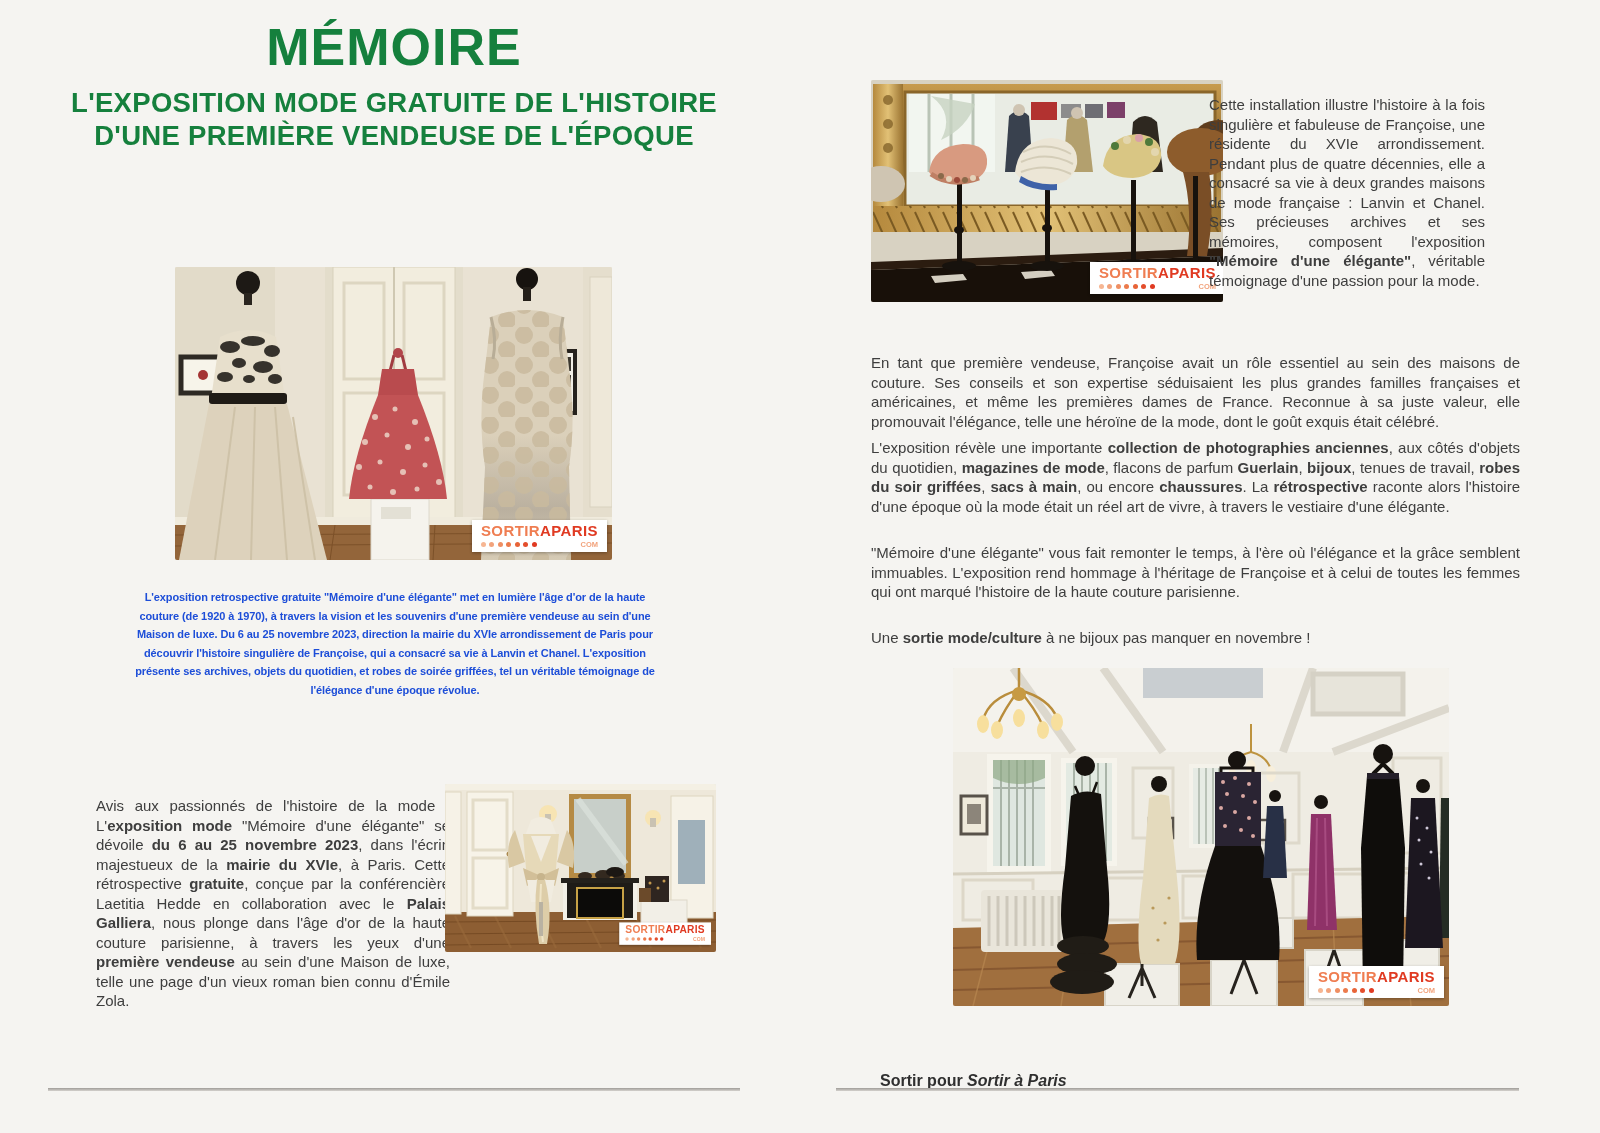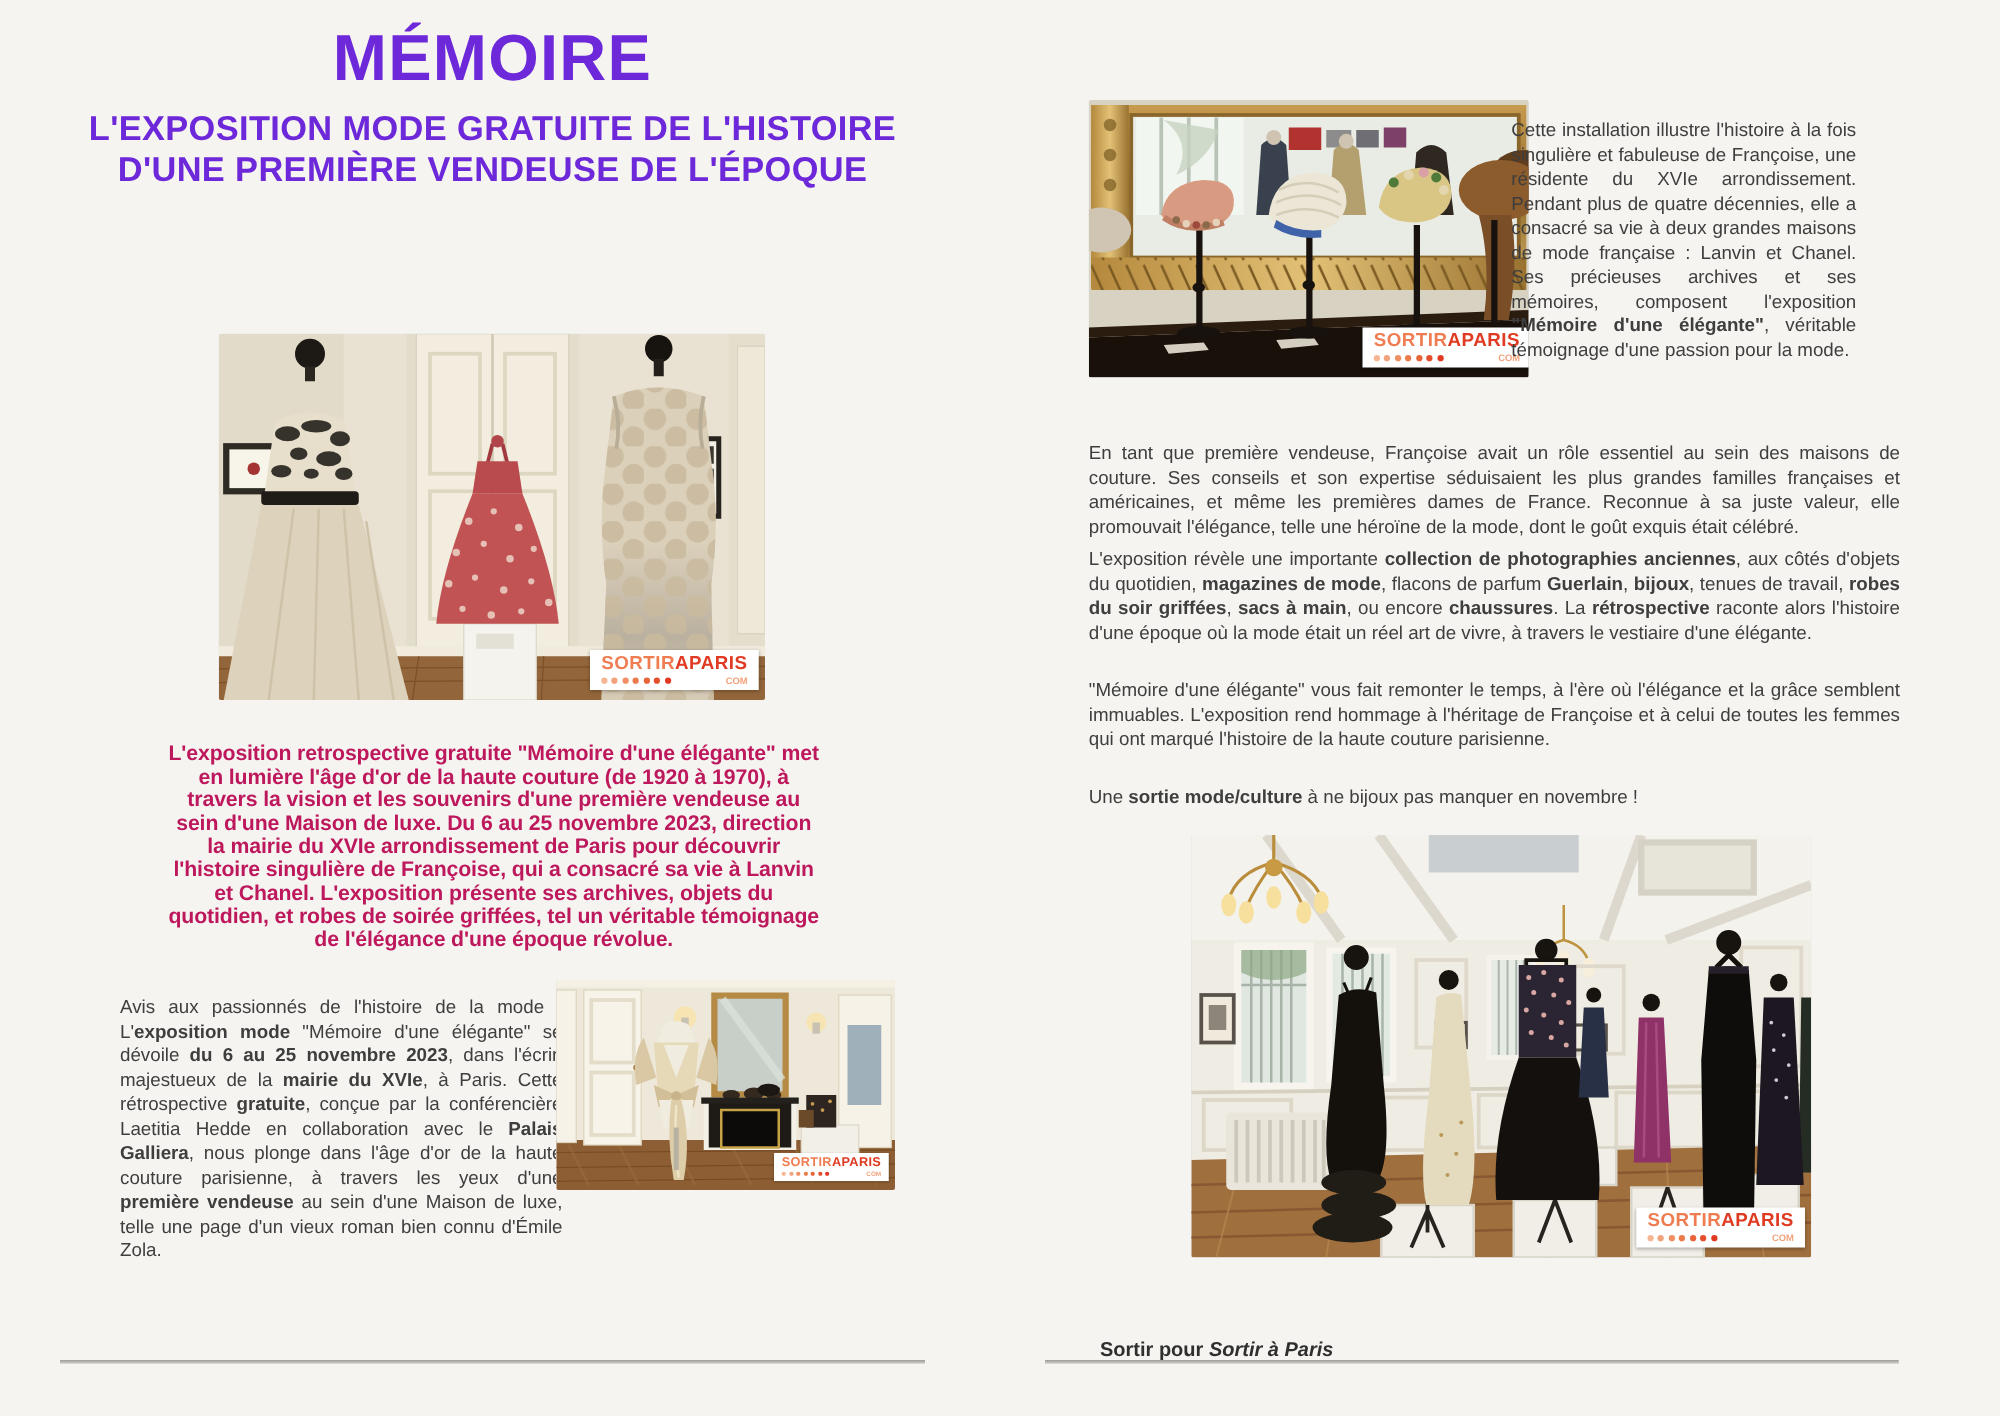--- a/index.html
+++ b/index.html
@@ -4,21 +4,21 @@
 <style>
   html,body{margin:0;padding:0;}
   .page{
     position:relative; width:1600px; height:1133px;
     background:#f5f4f1; overflow:hidden;
     font-family:"Liberation Sans", sans-serif;
     color:#3e3e3e;
   }
   .abs{position:absolute;}
   
-  .title-block{left:40px; top:20px; width:708px; text-align:center; color:#6d28d9;}
+  .title-block{left:40px; top:20px; width:708px; text-align:center; color:#15803d;}
   .title-block h1{margin:0; font-size:52px; line-height:55px; font-weight:700; letter-spacing:1px;}
   .title-block h2{margin:12px 0 0 0; font-size:27.5px; line-height:32.5px; font-weight:700; letter-spacing:.3px;}
   
   .photo{overflow:hidden; border-radius:2px; background:#ddd;}
   .photo svg{display:block; width:100%; height:100%;}
   .photo1{left:175px; top:267px; width:437px; height:293px;}
   .photo2{left:445px; top:784px; width:271px; height:168px;}
   .photo3{left:871px; top:80px;  width:352px; height:222px;}
   .photo4{left:953px; top:668px; width:496px; height:338px;}
   
@@ -26,21 +26,21 @@
       box-shadow:0 1px 3px rgba(0,0,0,.3); text-align:left; line-height:1;}
   .wm-line1{font-size:15px; font-weight:700; letter-spacing:.4px; white-space:nowrap;}
   .wm-sortir{color:#ef7d51;} .wm-aparis{color:#e03a22;}
   .wm-line2{display:flex; align-items:center; gap:3.5px; margin-top:3px;}
   .wm-dot{width:5px; height:5px; border-radius:50%; display:inline-block;}
   .wm-com{font-size:7.5px; color:#f2a37c; margin-left:auto; font-weight:700;}
   .wm--sm{transform:scale(.68); transform-origin:bottom right;}
   .wm--edge{right:-2px;}
   
   .caption{left:134px; top:577px; width:522px; text-align:center;
-           font-size:17px; line-height:18.6px; font-weight:700; color:#be185d; letter-spacing:-.1px;}
+           font-size:11px; line-height:18.6px; font-weight:700; color:#1d4ed8; letter-spacing:-.1px;}
   .body-text{font-size:15px; line-height:19.5px; text-align:justify; color:#3e3e3e;}
   .intro{left:96px;  top:781px; width:354px;}
   .p1{left:1209px; top:80px;  width:276px;}
   .p2{left:871px;  top:338px; width:649px;}
   .p3{left:871px;  top:423px; width:649px;}
   .p4{left:871px;  top:528px; width:649px;}
   .p5{left:871px;  top:613px; width:649px; text-align:left;}
   .credit{left:880px; top:1056px; font-size:16px; font-weight:700; color:#2f2f2f;}
   
   .rule{height:3px; background:linear-gradient(#9f9c98,#d4d1cd);}

